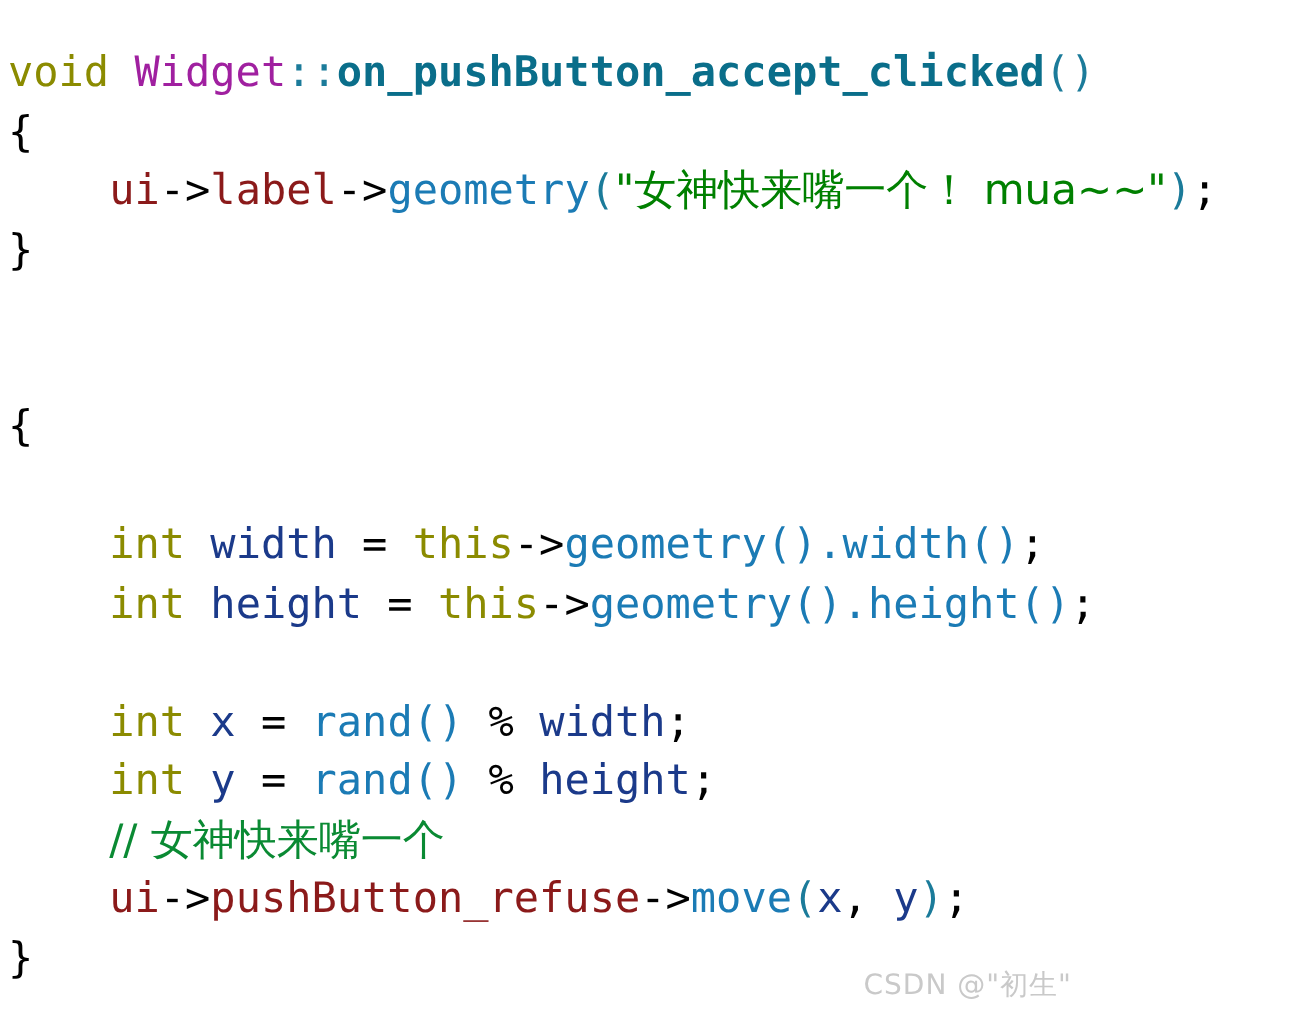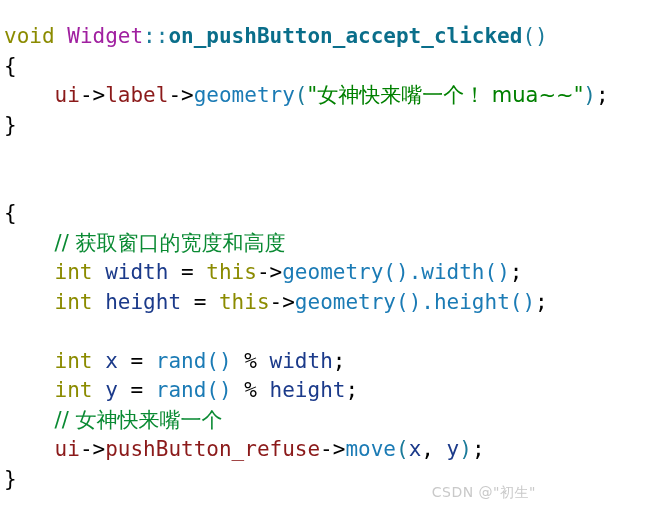--- a/index.html
+++ b/index.html
@@ -67,21 +67,21 @@
   <div class="code-line"><span class="t-plain">    </span><span class="t-member">ui</span><span class="t-plain">-&gt;</span><span class="t-member">label</span><span class="t-plain">-&gt;</span><span class="t-call">geometry</span><span class="t-punct">(</span><span class="t-str cjk">"女神快来嘴一个！ mua~~"</span><span class="t-punct">)</span><span class="t-plain">;</span></div>
 
   <div class="code-line"><span class="t-plain">}</span></div>
 
   <div class="code-line blank"><span></span></div>
   <div class="code-line blank"><span></span></div>
 
 
   <div class="code-line"><span class="t-plain">{</span></div>
 
-  <div class="code-line"><span class="t-plain">    </span><span class="t-comment cjk">// 获取窗口的宽度和高度</span></div>
+  <div class="code-line"><span class="t-plain">    </span></div>
 
   <div class="code-line"><span class="t-plain">    </span><span class="t-kw">int</span><span class="t-plain"> </span><span class="t-var">width</span><span class="t-plain"> = </span><span class="t-kw">this</span><span class="t-plain">-&gt;</span><span class="t-call">geometry</span><span class="t-call">().</span><span class="t-call">width</span><span class="t-call">()</span><span class="t-plain">;</span></div>
 
   <div class="code-line"><span class="t-plain">    </span><span class="t-kw">int</span><span class="t-plain"> </span><span class="t-var">height</span><span class="t-plain"> = </span><span class="t-kw">this</span><span class="t-plain">-&gt;</span><span class="t-call">geometry</span><span class="t-call">().</span><span class="t-call">height</span><span class="t-call">()</span><span class="t-plain">;</span></div>
 
   <div class="code-line"><span class="t-plain">    </span></div>
 
   <div class="code-line"><span class="t-plain">    </span><span class="t-kw">int</span><span class="t-plain"> </span><span class="t-var">x</span><span class="t-plain"> = </span><span class="t-call">rand</span><span class="t-call">()</span><span class="t-plain"> % </span><span class="t-var">width</span><span class="t-plain">;</span></div>
 
   <div class="code-line"><span class="t-plain">    </span><span class="t-kw">int</span><span class="t-plain"> </span><span class="t-var">y</span><span class="t-plain"> = </span><span class="t-call">rand</span><span class="t-call">()</span><span class="t-plain"> % </span><span class="t-var">height</span><span class="t-plain">;</span></div>

